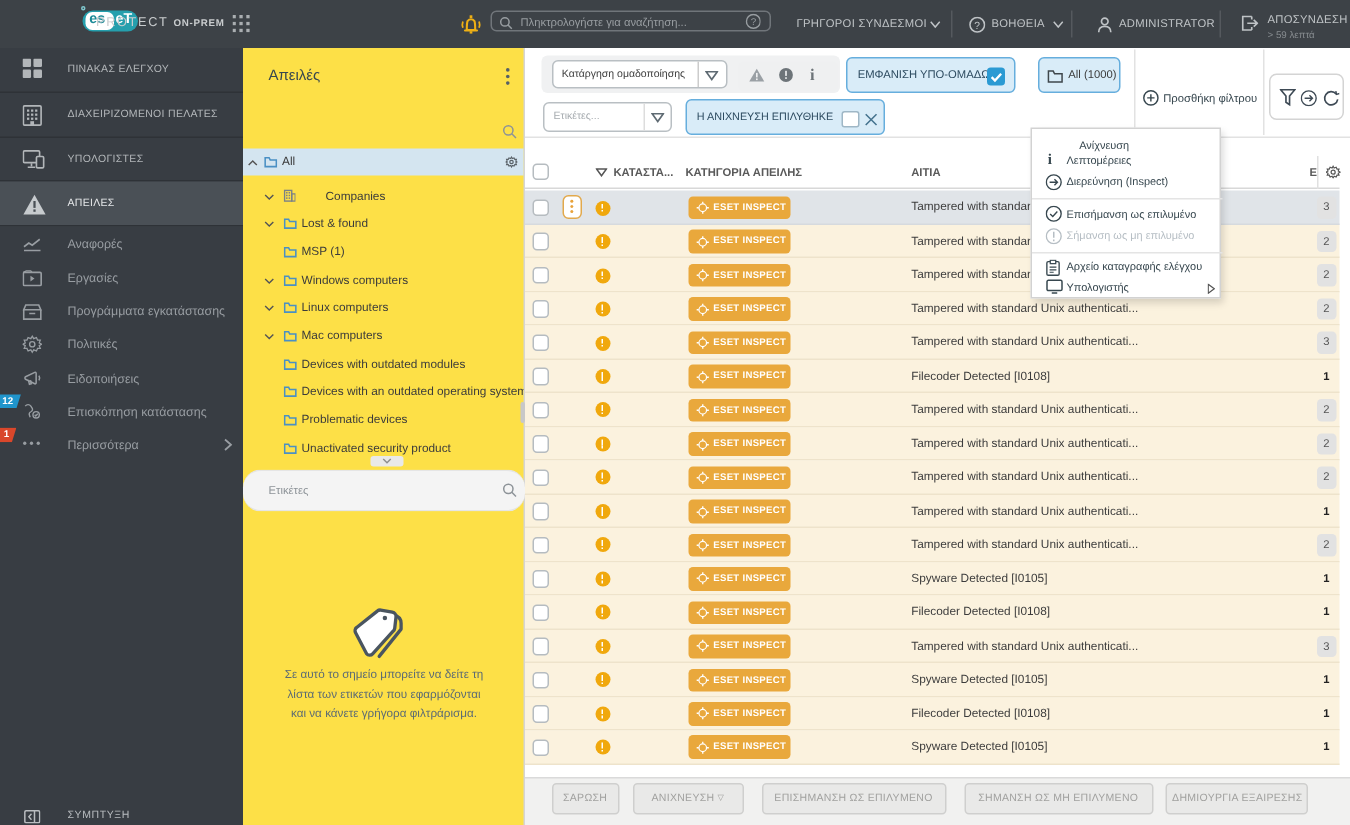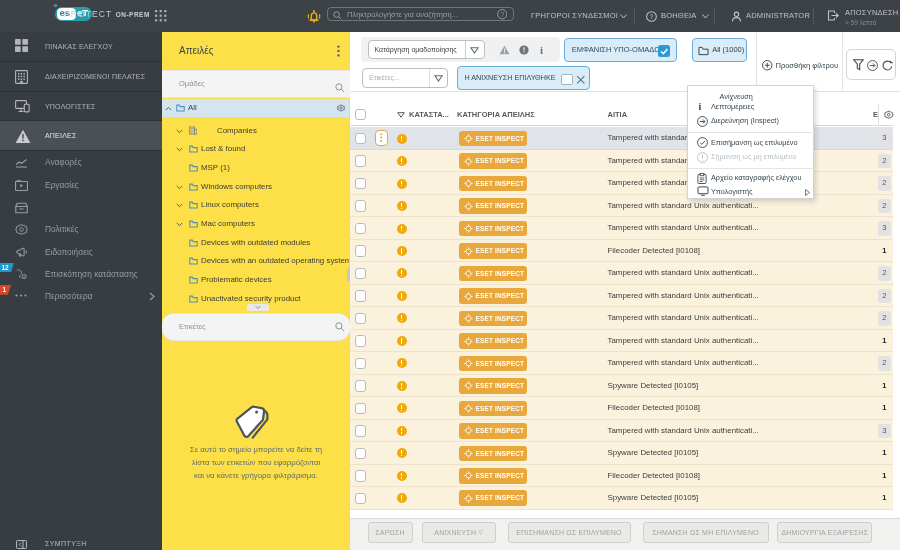--- a/index.html
+++ b/index.html
@@ -174,20 +174,21 @@
       <rect x="9.3" y="4.3" width="4.8" height="7.6" rx="0.8" fill="#383d43" stroke="#b2b6b9" stroke-width="1.1"></rect>
     </svg>
   <svg class="sb-ic" style="top:96.5px;" width="16" height="15" viewBox="0 0 16 15">
       <path d="M8 0.8 L15.4 14 H0.6 Z" fill="#c7cbce"></path>
       <rect x="7.25" y="5" width="1.5" height="4.6" fill="#4a5056"></rect>
       <rect x="7.25" y="10.6" width="1.5" height="1.6" fill="#4a5056"></rect>
     </svg>
 
   <div class="sb-sub" style="top:119.4px;">Αναφορές</div>
   <div class="sb-sub" style="top:141.7px;">Εργασίες</div>
+  <div class="sb-sub" style="top:164px;">Προγράμματα εγκατάστασης</div>
   <div class="sb-sub" style="top:186.3px;">Πολιτικές</div>
   <div class="sb-sub" style="top:208.6px;">Ειδοποιήσεις</div>
   <div class="sb-sub" style="top:230.9px;">Επισκόπηση κατάστασης</div>
   <div class="sb-sub" style="top:253.2px;">Περισσότερα</div>
   <svg class="abs" style="left:149px; top:259.5px;" width="6" height="9" viewBox="0 0 6 9">
       <path d="M1 1 L5 4.5 L1 8" stroke="#989da2" fill="none" stroke-width="1.2"></path>
     </svg>
 
   <svg class="sb-ic" style="top:125.5px;" width="13" height="10" viewBox="0 0 13 10">
       <path d="M1 6.5 L4.2 4 L6.5 5.5 L11.5 1.5" stroke="#989da2" fill="none" stroke-width="1.1"></path>
@@ -243,21 +244,20 @@
 
 <div id="panel">
   <div id="panel-title">Απειλές</div>
   <svg class="abs" style="left:175px; top:13px;" width="3" height="12" viewBox="0 0 3 12">
       <g fill="#566066">
         <circle cx="1.5" cy="1.6" r="1.2"></circle>
         <circle cx="1.5" cy="6" r="1.2"></circle>
         <circle cx="1.5" cy="10.4" r="1.2"></circle>
       </g>
     </svg>
-  <div class="srchbar" style="top:38px;">Ομάδες</div>
   <svg class="abs" style="left:173px; top:51px;" width="10" height="10" viewBox="0 0 10 10">
       <circle cx="3.9" cy="3.9" r="3.1" fill="none" stroke="#8d9398" stroke-width="1"></circle>
       <path d="M6.2 6.2 L9 9" stroke="#8d9398" stroke-width="1"></path>
     </svg>
   <div id="tree">
       <div class="tree-row tr-sel" style="top:66.5px;">
   <svg style="position:absolute;left:2.7px;top:7px;" width="7" height="5" viewBox="0 0 9 6">
           <path d="M1 5 L4.5 1.5 L8 5" stroke="#555" fill="none" stroke-width="1.2"></path>
         </svg>
   <span style="position:absolute;left:13.5px;top:0;width:9px;height:18.6px;">

